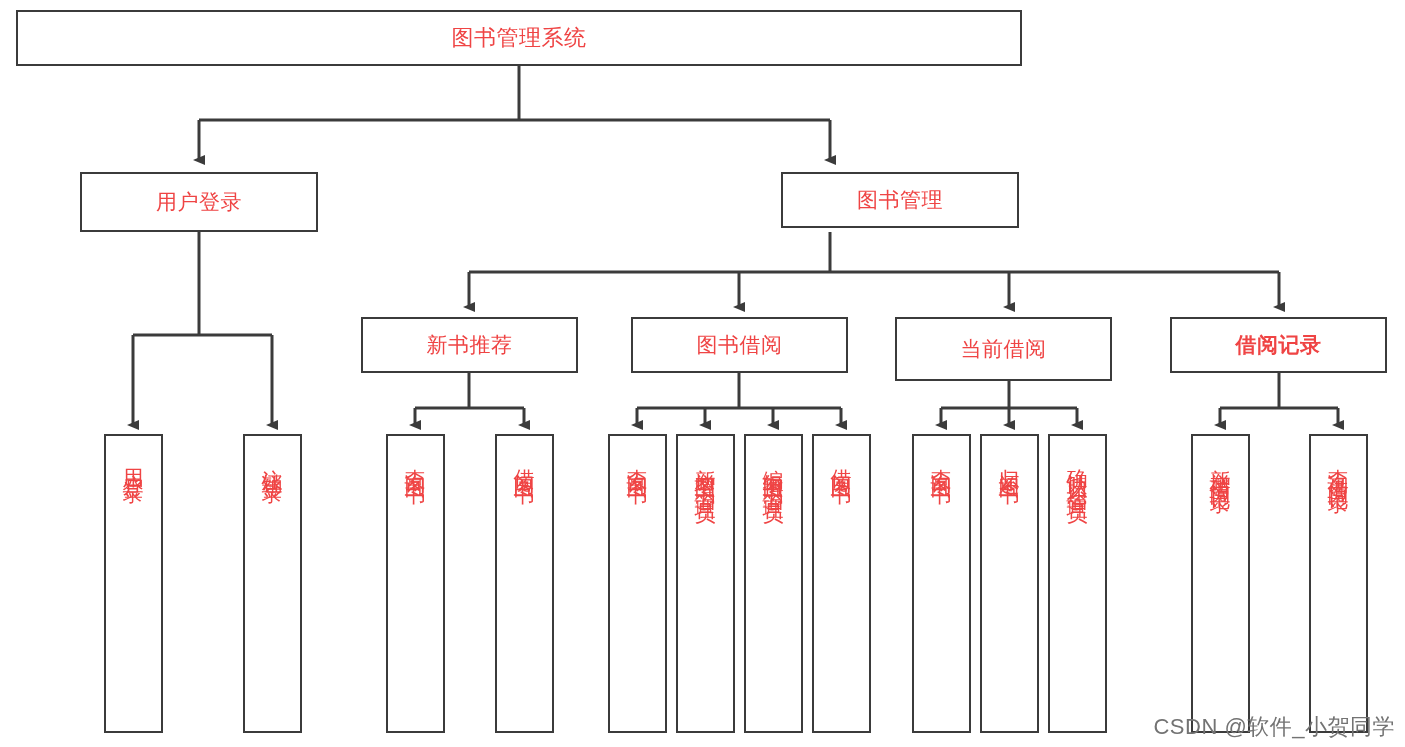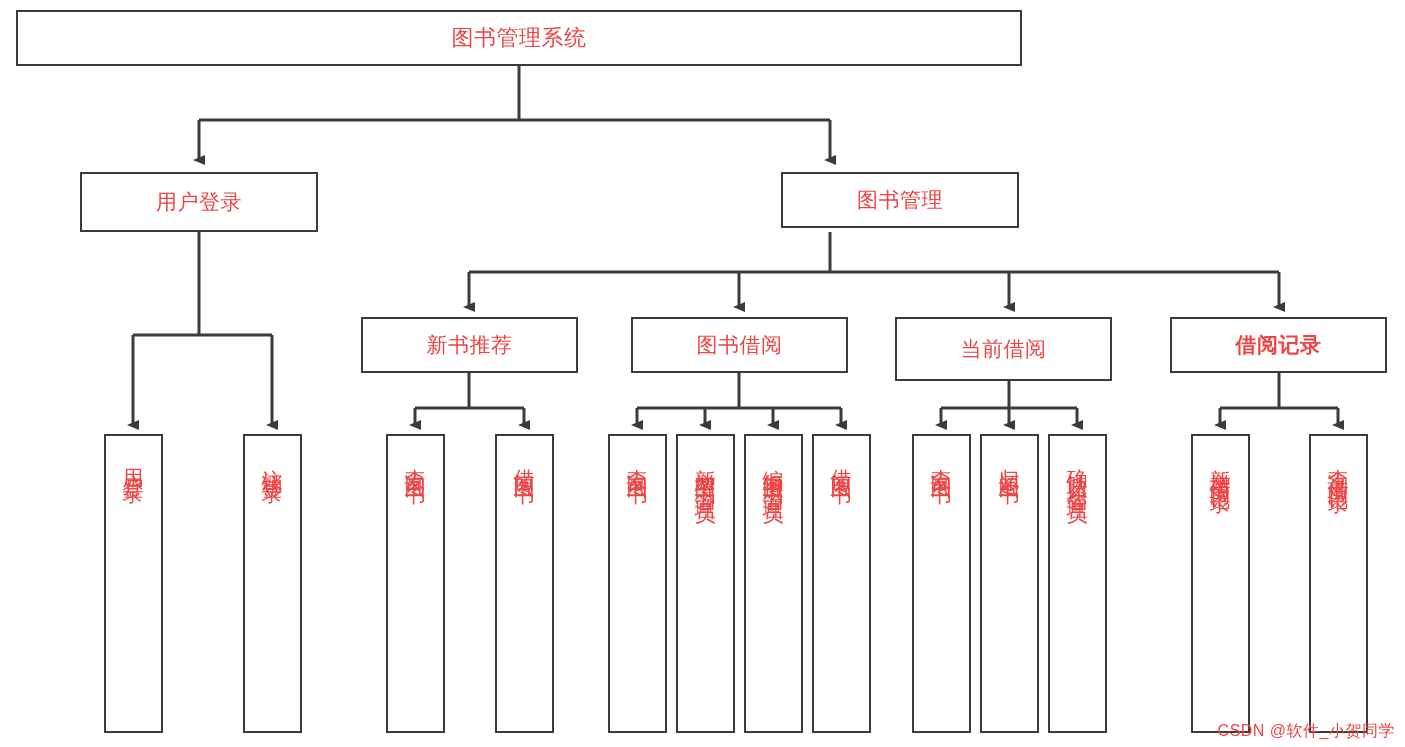--- a/index.html
+++ b/index.html
@@ -54,22 +54,22 @@
     font-size: 21px;
     letter-spacing: 5px;
     line-height: 1;
     white-space: nowrap;
     text-align: start;
   }
   .watermark {
     position: absolute;
     right: 10px;
     bottom: 5px;
-    font-size: 16px;
-    color: #ef4444;
+    font-size: 22px;
+    color: #737373;
     white-space: nowrap;
     letter-spacing: 0.5px;
   }
 </style>
 </head>
 <body>
 
 <div id="canvas">
 
   <svg class="wires" viewBox="0 0 1405 747">

